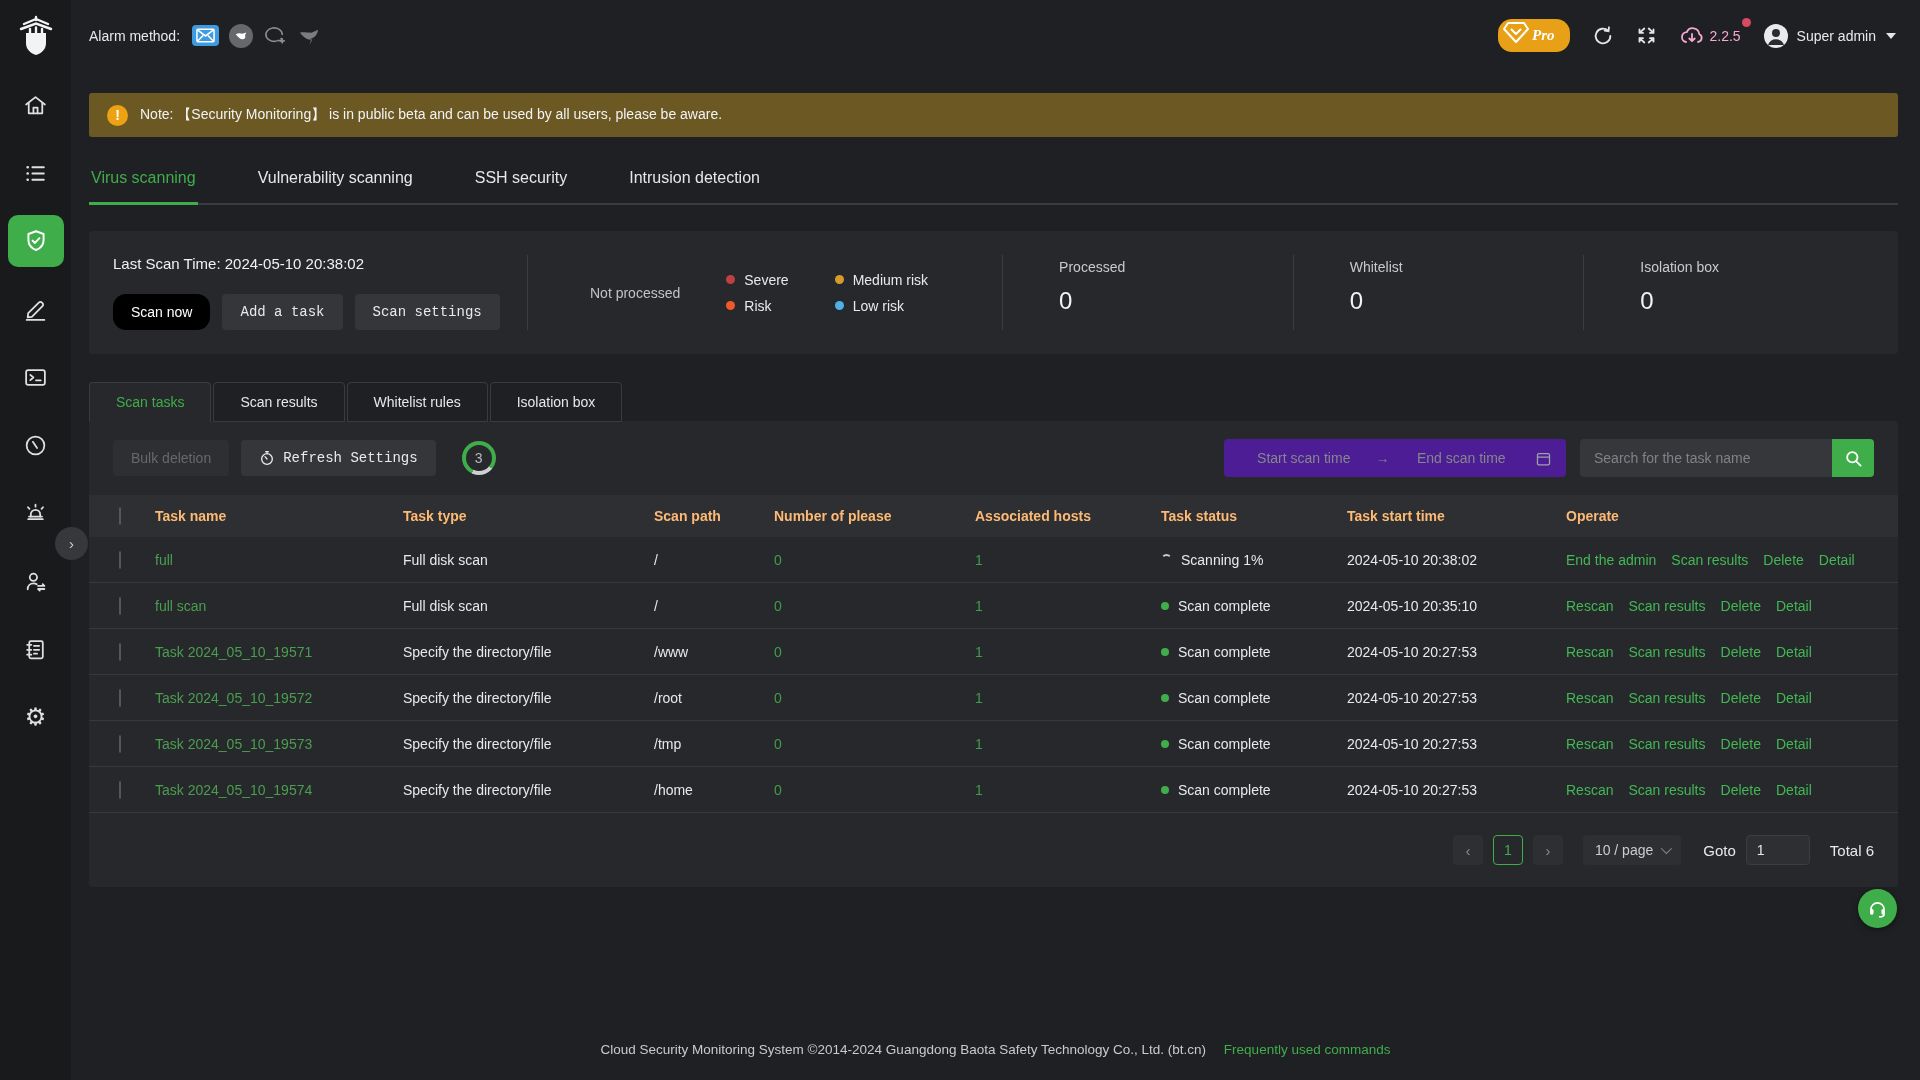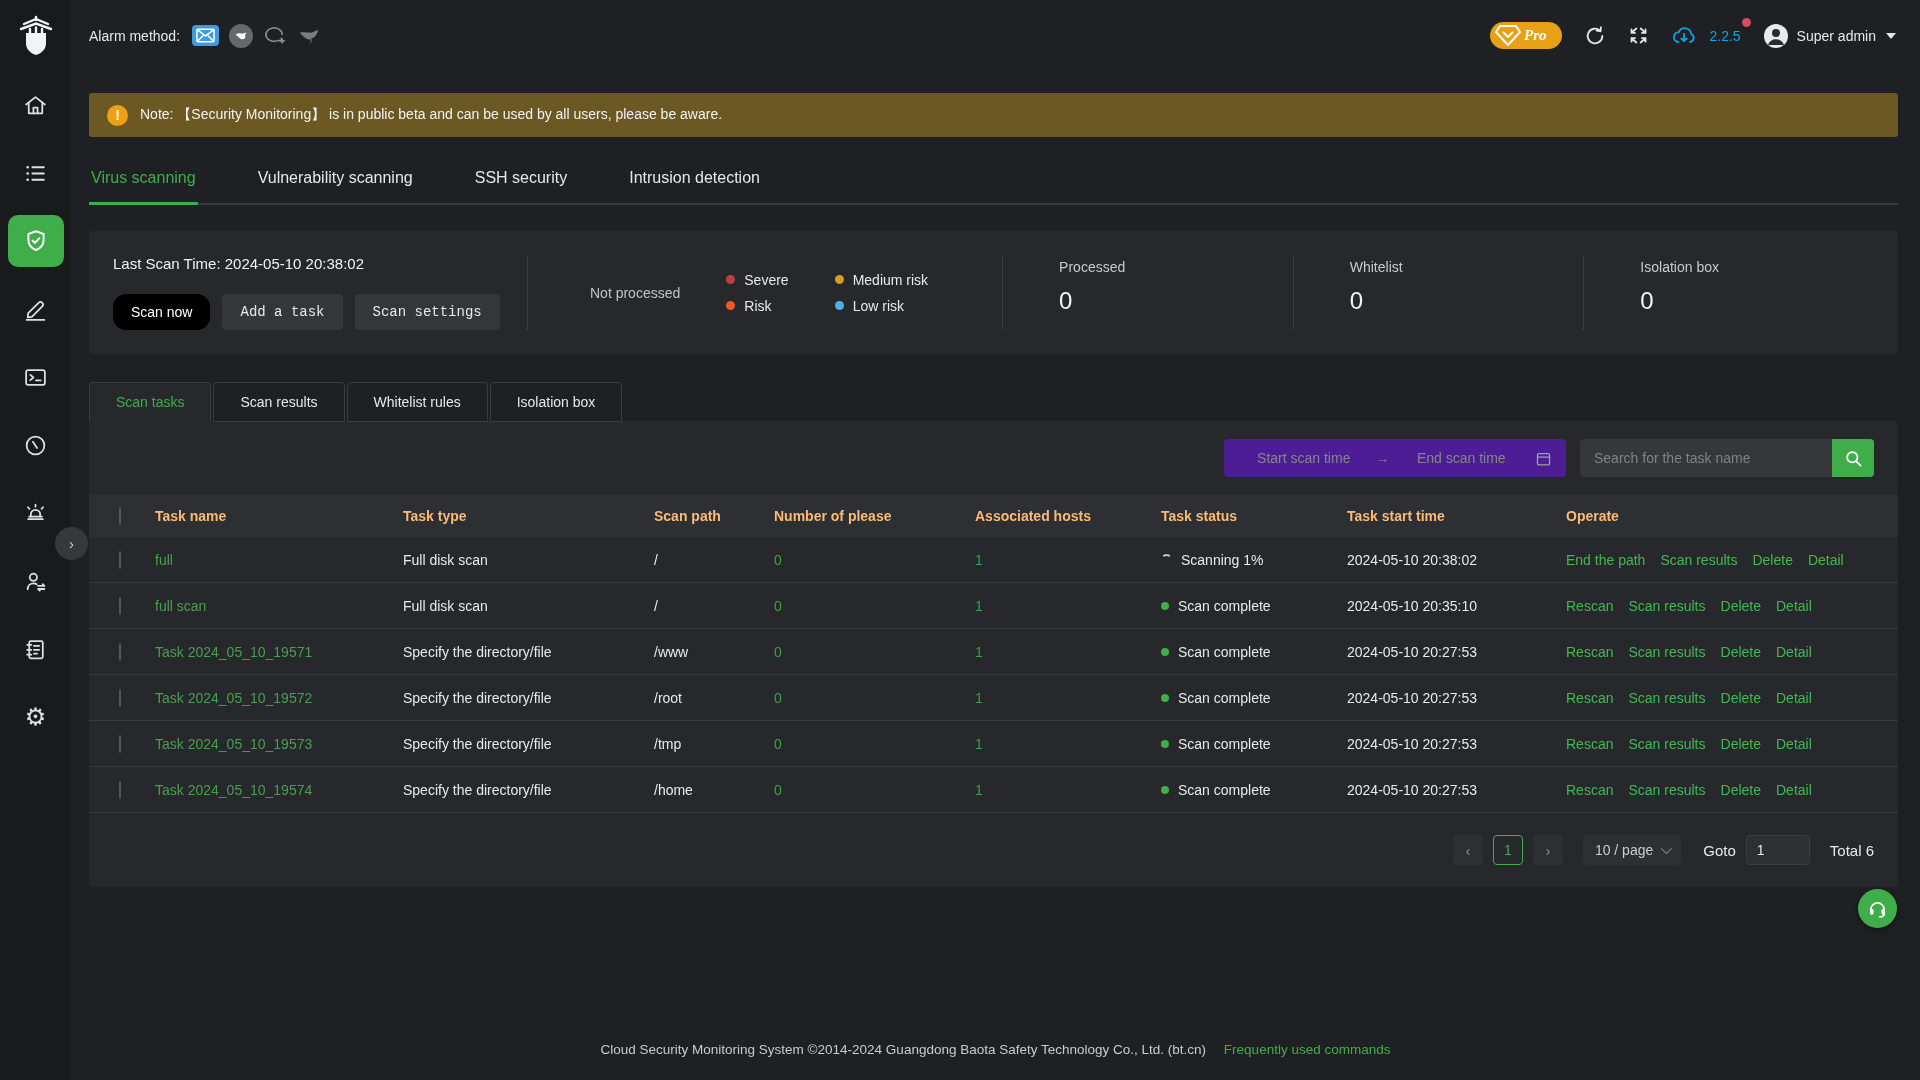--- a/index.html
+++ b/index.html
@@ -22,24 +22,24 @@
   
   .main { flex:1; position:relative; }
 
   .topbar { height:71px; display:flex; align-items:center; padding:0 24px 0 18px;text-align:center; }
   .alarm-group { display:flex; align-items:center; gap:10px; }
   .alarm-label { color:#e8e9eb; margin-right:2px; }
   .mail-badge { width:27px; height:21px; background:#3f9be0; border-radius:4px; display:flex; align-items:center; justify-content:center; color:#fff; cursor:pointer; }
   .round-ic { width:24px; height:24px; border-radius:50%; background:#66686c; display:flex; align-items:center; justify-content:center; color:#1f2023; cursor:pointer; }
   .ghost-ic { color:#8a8c90; cursor:pointer; display:flex; align-items:center; }
   .topbar-right { margin-left:auto; display:flex; align-items:center; gap:22px; }
-  .pro-badge { background:#e8a016; color:#fff; border-radius:14px; height:27px; padding:0 16px 0 34px; display:flex; align-items:center; font-weight:bold; font-style:italic; font-family:"Liberation Serif",serif; font-size:15px; position:relative; cursor:pointer; }
+  .pro-badge { background:#e8a016; color:#fff; border-radius:14px; height:33px; padding:0 16px 0 34px; display:flex; align-items:center; font-weight:bold; font-style:italic; font-family:"Liberation Serif",serif; font-size:15px; position:relative; cursor:pointer; }
   .pro-diamond { position:absolute; left:4px; top:2px; color:#fff; }
   .top-ic { color:#e4e5e7; cursor:pointer; }
-  .version-wrap { display:flex; align-items:center; gap:12px; position:relative; cursor:pointer; color:#0ea5e9; }
+  .version-wrap { display:flex; align-items:center; gap:4px; position:relative; cursor:pointer; color:#f9a8d4; }
   .red-dot { position:absolute; top:-7px; right:-10px; width:9px; height:9px; border-radius:50%; background:#d9495f; }
   .user-wrap { display:flex; align-items:center; gap:8px; cursor:pointer; }
   .caret-down { width:0; height:0; border-left:5px solid transparent; border-right:5px solid transparent; border-top:6px solid #e4e5e7; margin-left:2px; }
 
   .content { padding:0 22px 0 18px; }
 
   
   .banner { margin-top:22px; height:44px; background:#6b5822; border-radius:3px; display:flex; align-items:center; padding:0 18px; gap:12px; }
   .banner-ic { width:21px; height:21px; border-radius:50%; background:#eda213; color:#fff; font-weight:bold; display:flex; align-items:center; justify-content:center; font-size:14px; flex:0 0 21px; }
   .banner-text { color:#f2f3f4; }
@@ -364,20 +364,35 @@
       <div class="subtabs">
         <span class="subtab active">Scan tasks</span>
         <span class="subtab">Scan results</span>
         <span class="subtab">Whitelist rules</span>
         <span class="subtab">Isolation box</span>
       </div>
 
       <div class="section-body">
 
         <div class="toolbar">
+          <div class="tb-left">
+            <button class="btn btn-disabled">Bulk deletion</button>
+            <button class="btn btn-dark btn-icon">
+              <span>
+                <svg width="16" height="16" viewBox="0 0 24 24" fill="none" stroke="currentColor" stroke-width="2" stroke-linecap="round">
+                    <circle cx="12" cy="13.5" r="8"></circle>
+                    <path d="M12 13.5 L9 10 M10 2.5 h4 M12 2.5 v3"></path>
+                  </svg>
+              </span>
+              <span>Refresh Settings</span>
+            </button>
+            <span class="countdown">
+              <span class="countdown-inner">3</span>
+            </span>
+          </div>
           <div class="tb-right">
             <div class="date-range">
               <span class="date-ph">Start scan time</span>
               <span class="date-arrow">→</span>
               <span class="date-ph">End scan time</span>
               <span class="cal-ic">
                 <svg width="17" height="17" viewBox="0 0 24 24" fill="none" stroke="currentColor" stroke-width="1.8" stroke-linecap="round">
                     <rect x="3.5" y="5" width="17" height="16" rx="2"></rect>
                     <path d="M3.5 10 H20.5"></path>
                   </svg>
@@ -418,21 +433,21 @@
               <div>Full disk scan</div>
               <div>/</div>
               <div class="num-green">0</div>
               <div class="num-green">1</div>
               <div class="status-cell">
                   <span class="spinner"></span>
                   <span>Scanning  1%</span>
                 </div>
               <div>2024-05-10 20:38:02</div>
               <div class="ops">
-                <span class="op-link">End the path</span>
+                <span class="op-link">End the admin</span>
                 <span class="op-link">Scan results</span>
                 <span class="op-link">Delete</span>
                 <span class="op-link">Detail</span>
               </div>
             </div>
 
             <div class="tbl-row">
               <div class="cell-cb"><span class="checkbox"></span></div>
               <div class="link-name">full scan</div>
               <div>Full disk scan</div>

